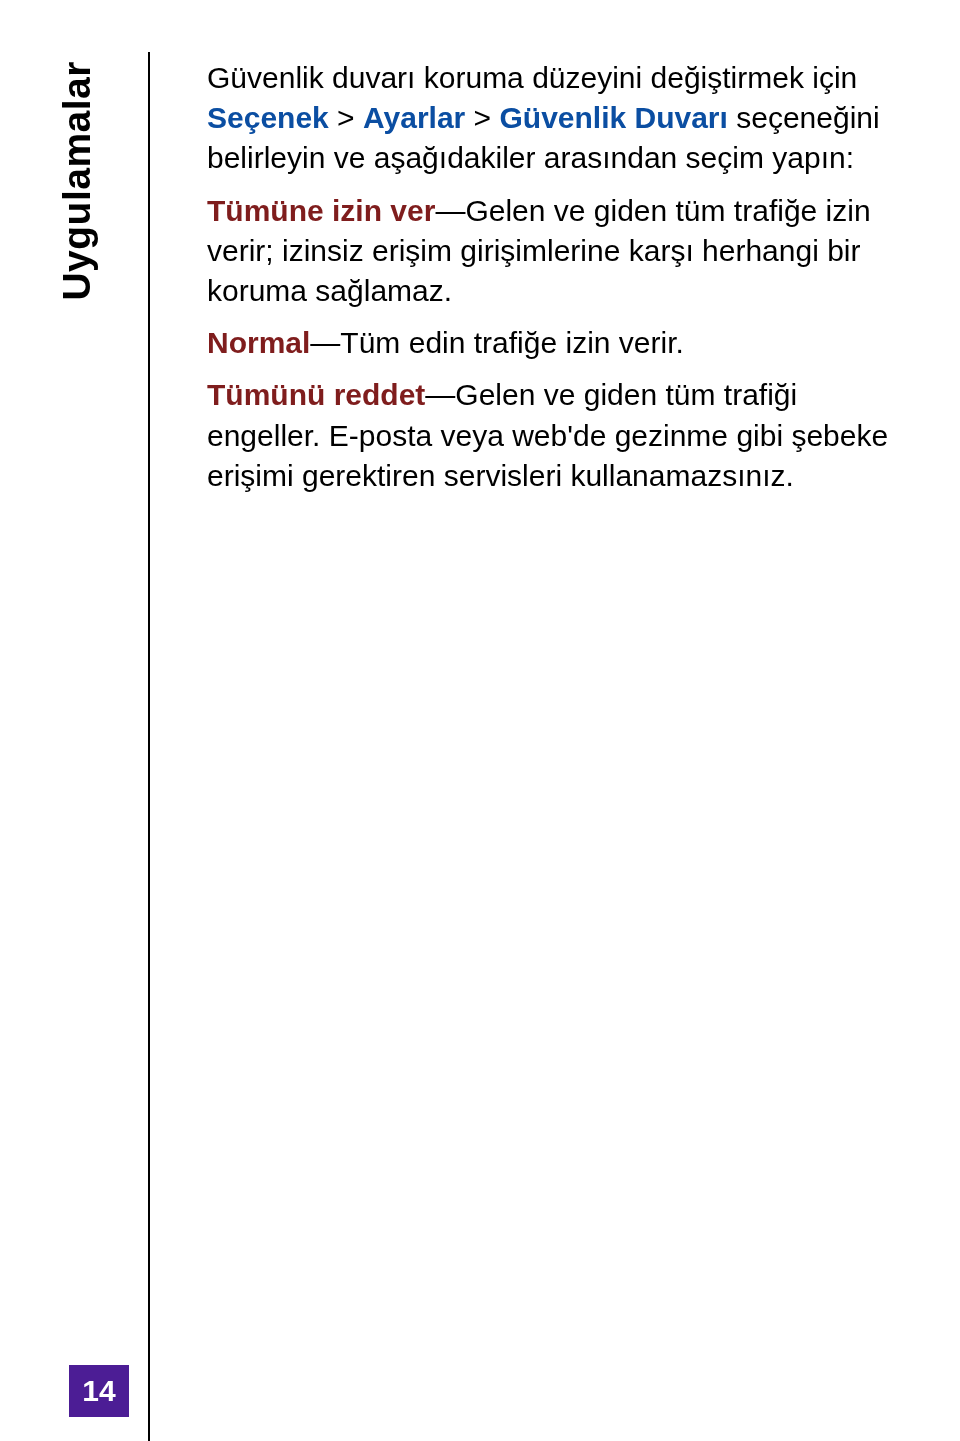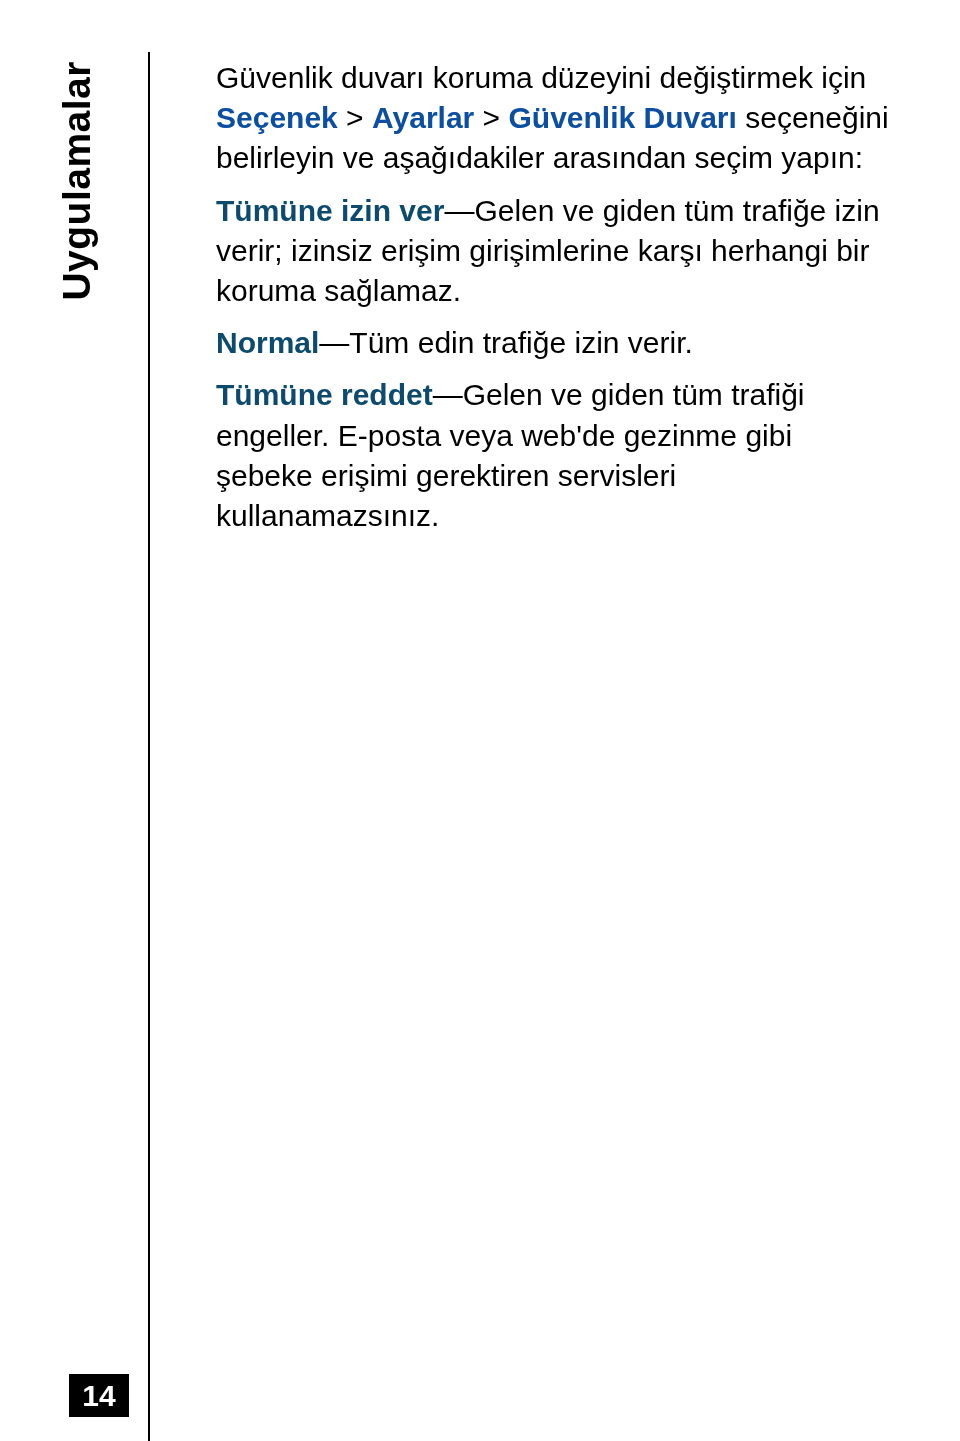--- a/index.html
+++ b/index.html
@@ -37,37 +37,37 @@
   }
   .content {
     position: absolute;
     left: 199px;
     top: 58px;
     width: 690px;
     font-size: 30px;
     line-height: 1.34;
   }
   .content p {
-    margin: 0 0 12px 17px;
+    margin: 0 0 12px 8px;
   }
   .term {
-    color: #0c4a6e;
+    color: #7f1d1d;
     font-weight: 700;
   }
   .term-link {
     color: #0b4ea2;
     font-weight: 700;
   }
   .page-number {
     position: absolute;
     left: 69px;
     bottom: 24px;
     width: 60px;
-    height: 43px;
-    background: #000000;
+    height: 52px;
+    background: #4c1d95;
     color: #fff;
     font-weight: 700;
     font-size: 30px;
     display: flex;
     align-items: center;
     justify-content: center;
   }
 </style>
 </head>
 <body>
@@ -84,19 +84,19 @@
     <p>
       <span class="term">Tümüne izin ver</span><span>—Gelen ve giden tüm trafiğe izin verir; izinsiz erişim girişimlerine karşı herhangi bir koruma sağlamaz.</span>
     </p>
 
     <p>
       <span class="term">Normal</span><span>—Tüm edin trafiğe izin verir.</span>
     </p>
 
 
     <p>
-      <span class="term">Tümüne reddet</span><span>—Gelen ve giden tüm trafiği engeller. E-posta veya web'de gezinme gibi şebeke erişimi gerektiren servisleri kullanamazsınız.</span>
+      <span class="term">Tümünü reddet</span><span>—Gelen ve giden tüm trafiği engeller. E-posta veya web'de gezinme gibi şebeke erişimi gerektiren servisleri kullanamazsınız.</span>
     </p>
 
   </div>
 
   <div class="page-number">14</div>
 </div>
 
 </body></html>

